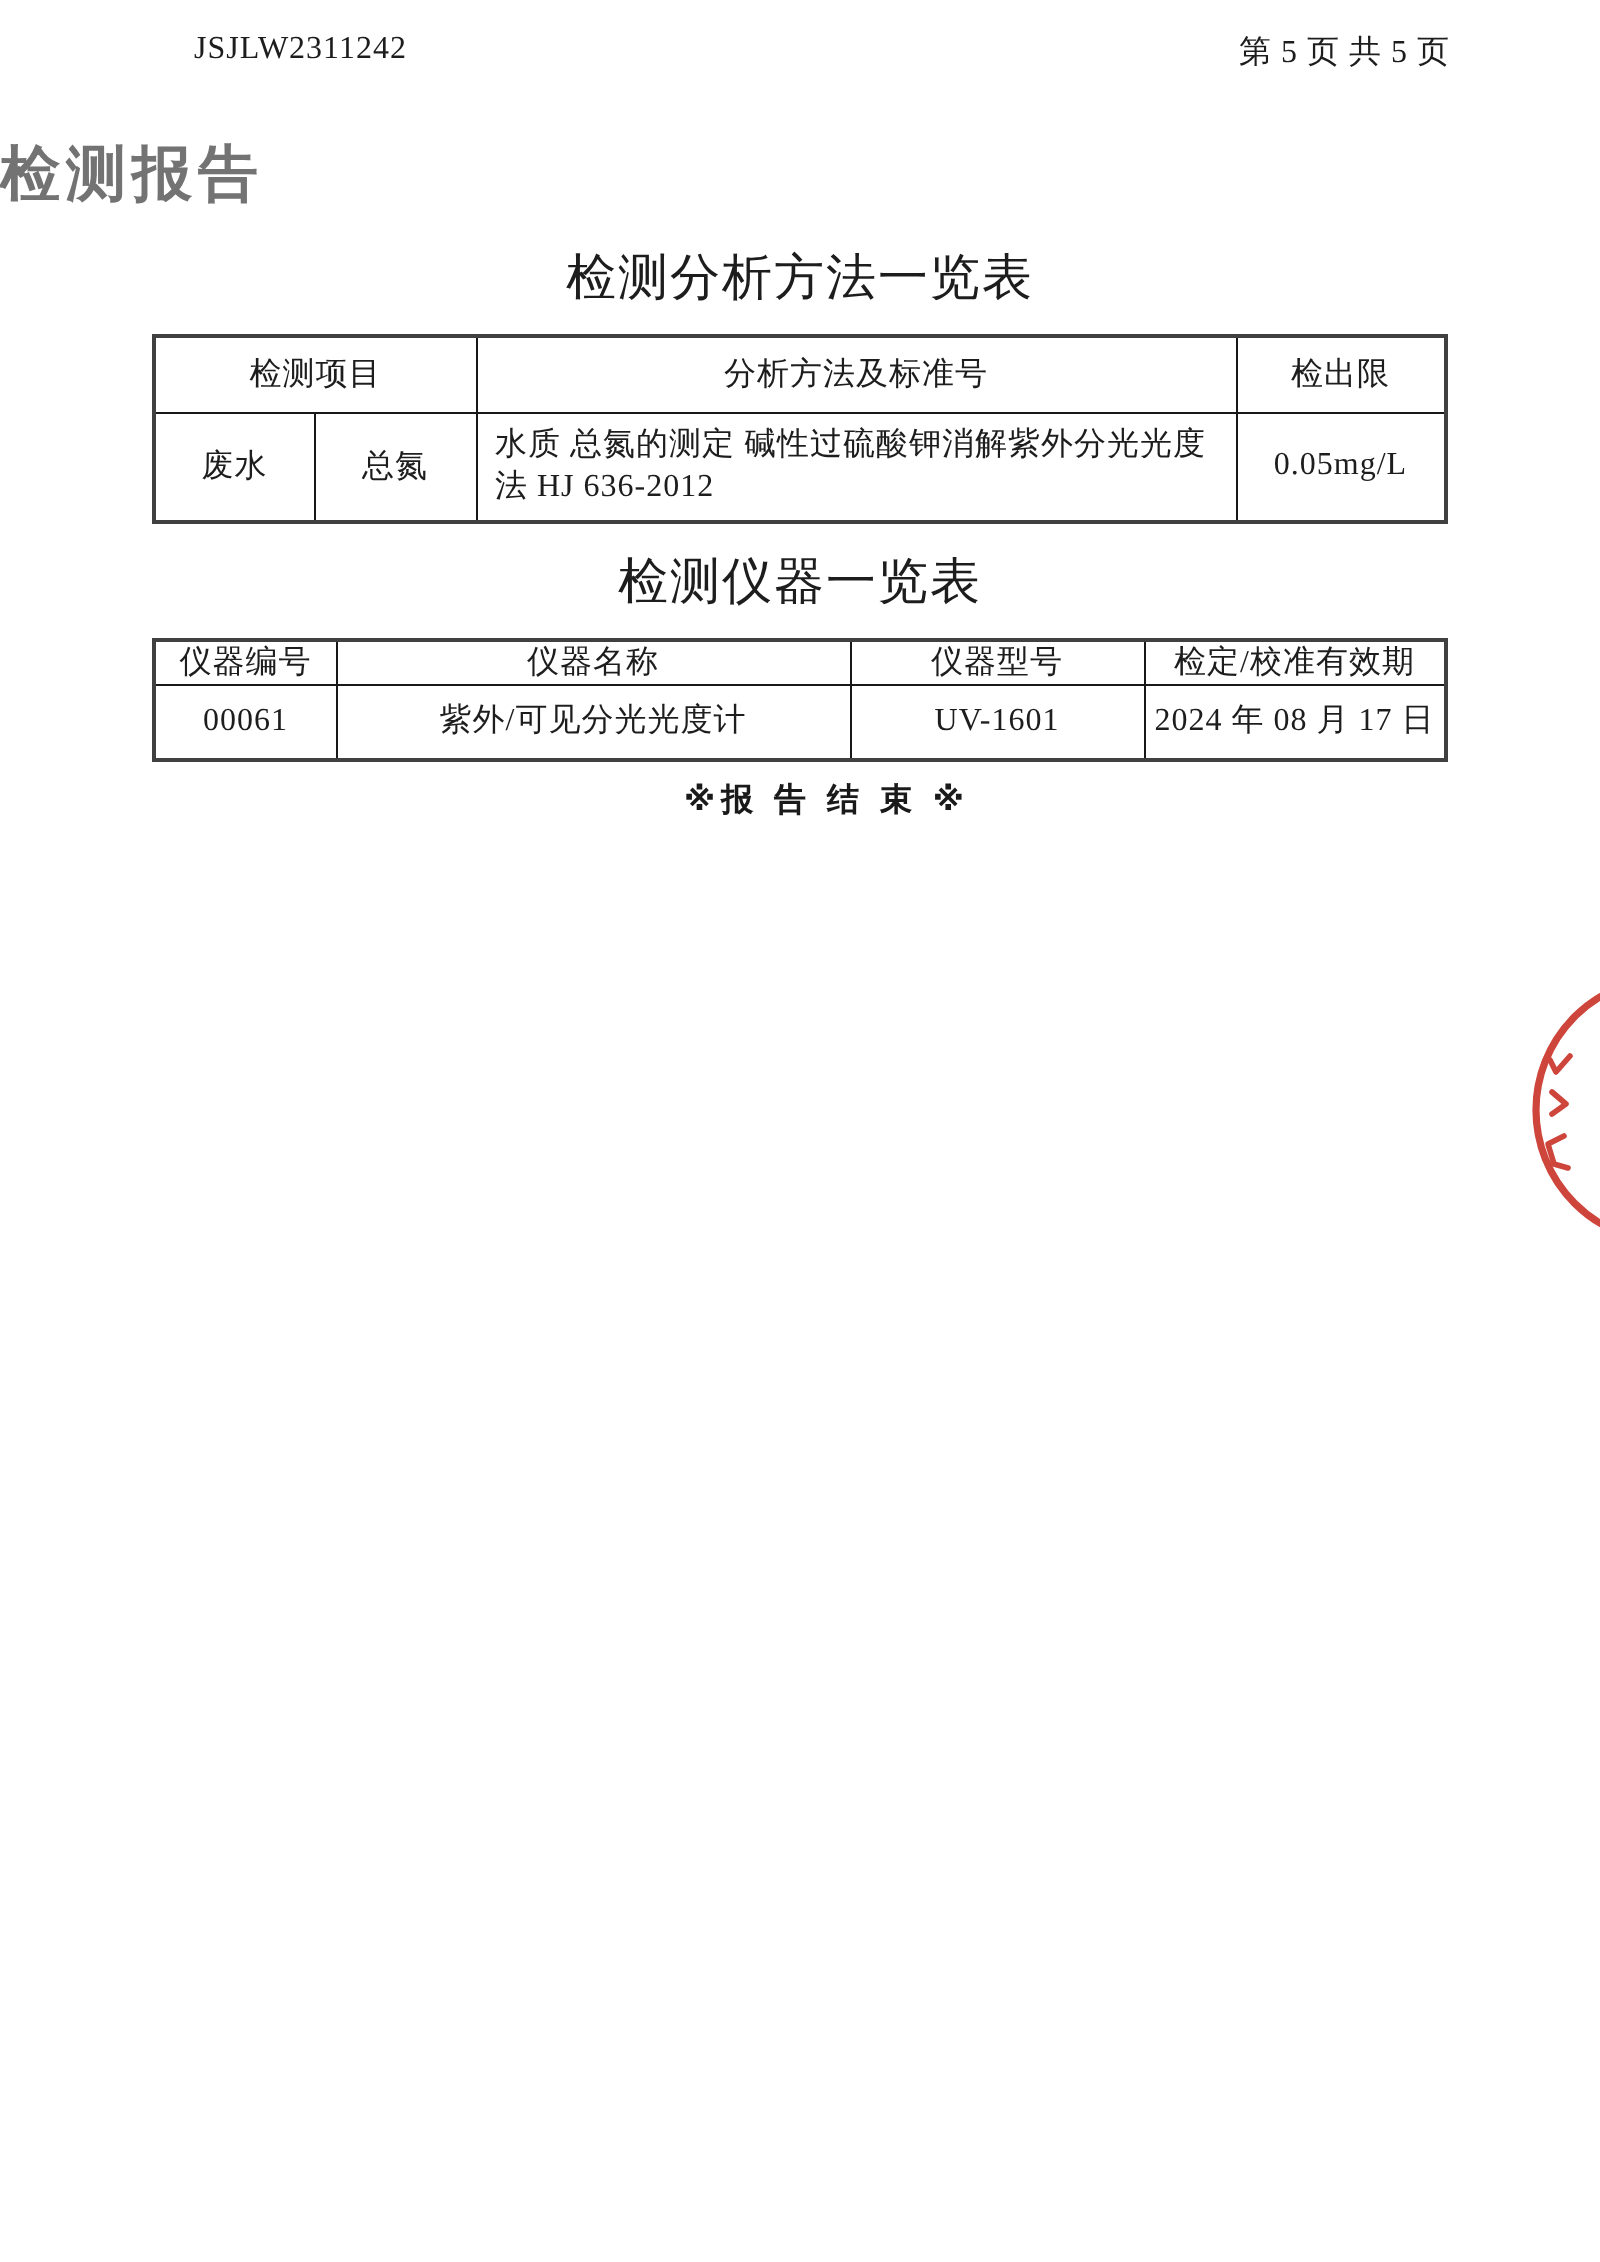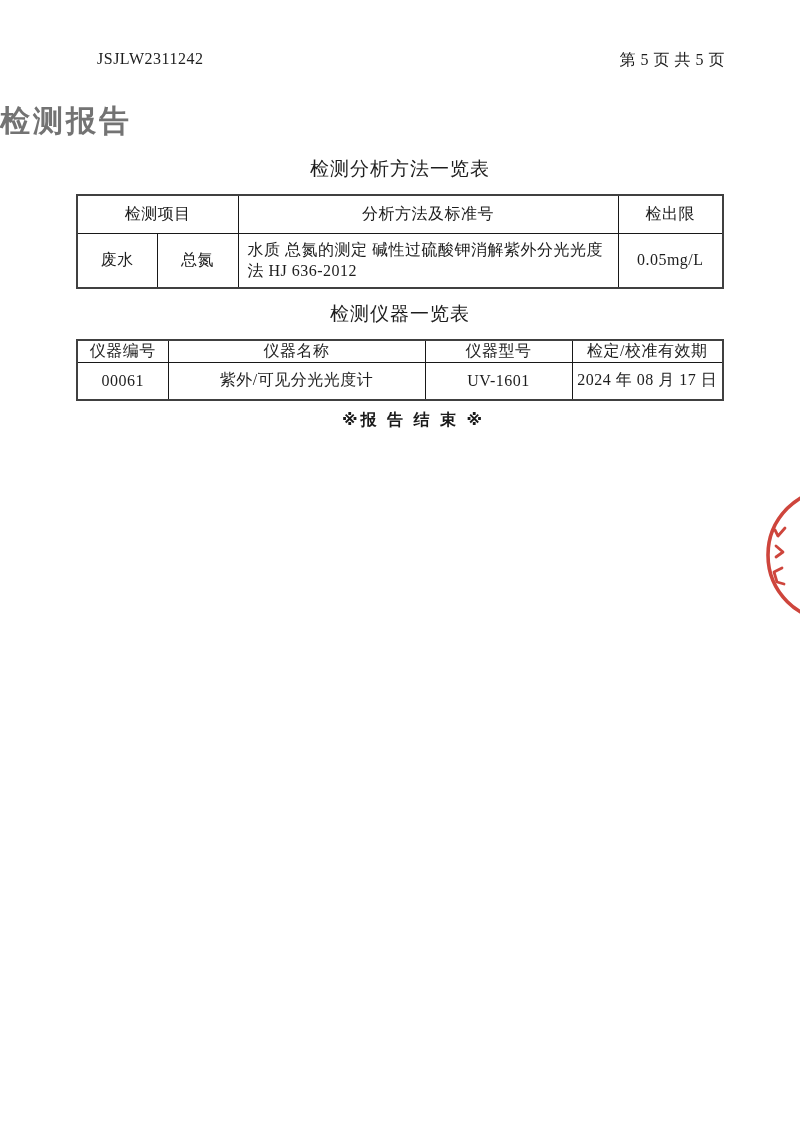--- a/index.html
+++ b/index.html
@@ -4,31 +4,31 @@
 <style>
   * { margin:0; padding:0; box-sizing:border-box; }
   html,body { width:800px; height:1131px; background:#ffffff; }
   .page {
     position:relative; width:800px; height:1131px;
     background:#ffffff; color:#1d1d1d; overflow:hidden;
     font-family:"Liberation Serif","DejaVu Serif",serif;
   }
   .page-header {
     display:flex; justify-content:space-between; align-items:flex-start;
-    padding:50px 75px 0 97px;
+    padding:16px 75px 0 97px;
     font-size:16px; letter-spacing:0.5px;
   }
   .report-title {
     margin-top:30px; text-align:left;
     font-family:"Liberation Sans","DejaVu Sans",sans-serif;
     font-weight:700; font-size:30px; letter-spacing:3px; color:#737373;
   }
   .section-title {
     margin-top:14px; text-align:center;
-    font-size:19px; font-weight:400; letter-spacing:1px;
+    font-size:25px; font-weight:400; letter-spacing:1px;
   }
   .section-title.second { margin-top:12px; }
   table.report-table {
     width:646px; margin:12px auto 0; border-collapse:collapse;
     table-layout:fixed; border:2px solid #404040;
   }
   .report-table th, .report-table td {
     border:1.5px solid #181818; padding:0;
     font-size:16px; font-weight:400; text-align:center; vertical-align:middle;
     color:#1d1d1d; letter-spacing:0.5px;

